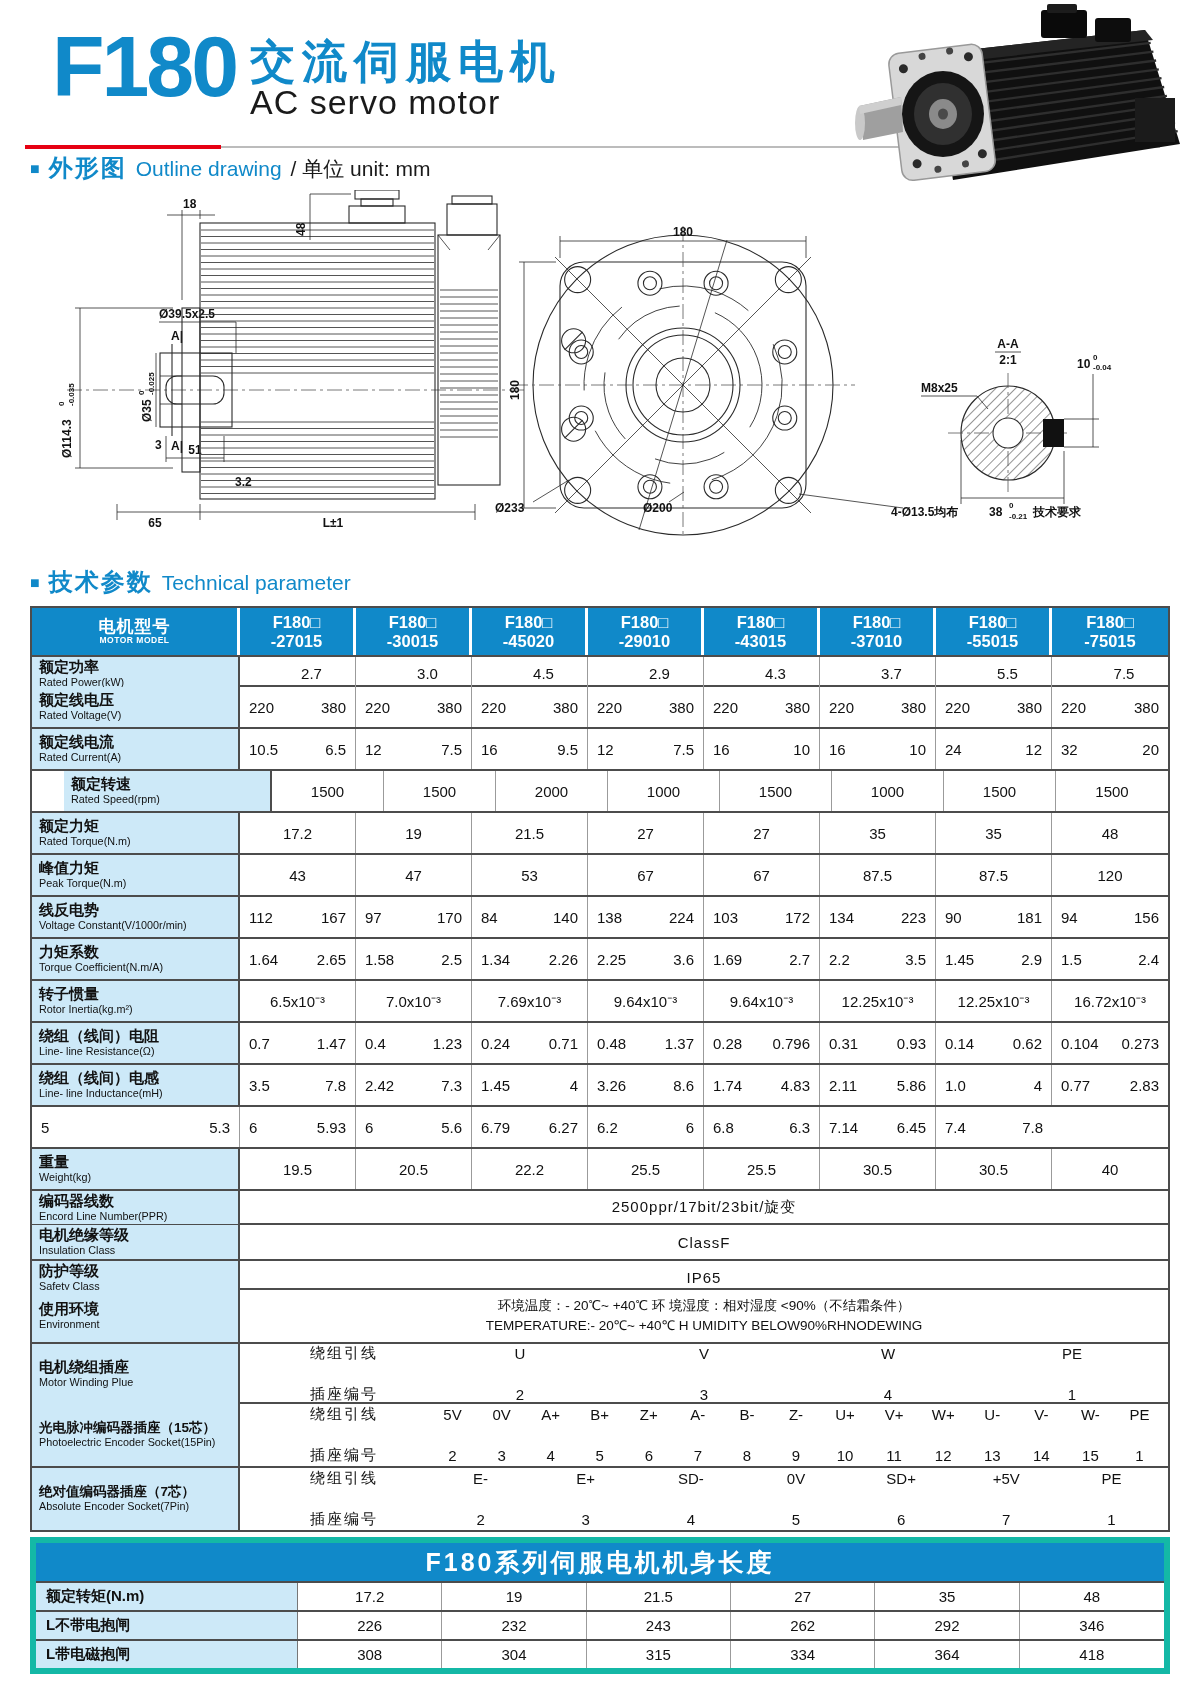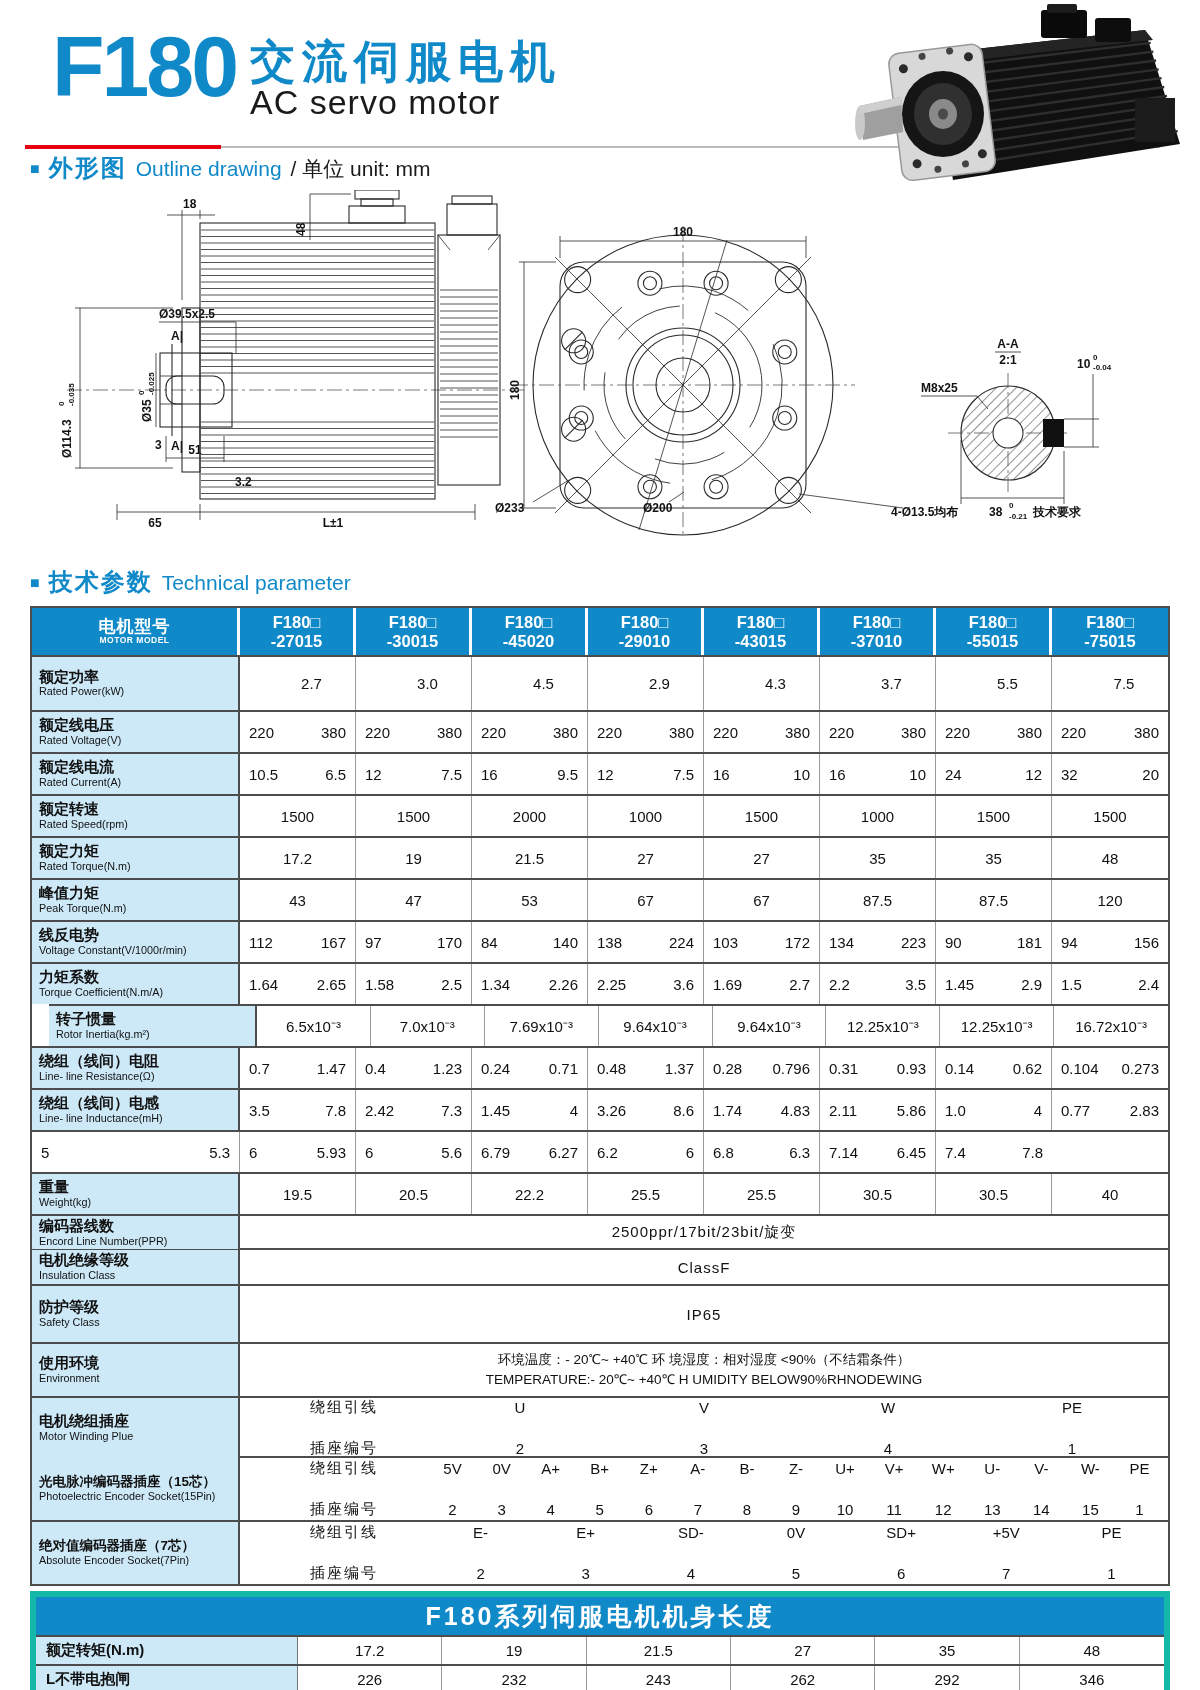--- a/index.html
+++ b/index.html
@@ -384,21 +384,21 @@
         <div class="hcell">
           <div class="ml1">F180□</div>
           <div class="ml2">-55015</div>
         </div>
         <div class="hcell">
           <div class="ml1">F180□</div>
           <div class="ml2">-75015</div>
         </div>
       </div>
     <div>
-        <div class="prow" style="height: 55px; gap: 28px;">
+        <div class="prow" style="height: 30px; gap: 28px;">
           <div class="lcell">
             <div class="lzh">额定功率</div>
             <div class="len">Rated Power(kW)</div>
           </div>
           <div class="vcell">2.7</div>
           <div class="vcell">3.0</div>
           <div class="vcell">4.5</div>
           <div class="vcell">2.9</div>
           <div class="vcell">4.3</div>
           <div class="vcell">3.7</div>
@@ -474,21 +474,21 @@
           </div>
           <div class="vcell pair">
             <span>24</span>
             <span>12</span>
           </div>
           <div class="vcell pair">
             <span>32</span>
             <span>20</span>
           </div>
         </div>
-        <div class="prow" style="height: 42px;">
+        <div class="prow" style="height: 42px; padding-left: 32px;">
           <div class="lcell">
             <div class="lzh">额定转速</div>
             <div class="len">Rated Speed(rpm)</div>
           </div>
           <div class="vcell">1500</div>
           <div class="vcell">1500</div>
           <div class="vcell">2000</div>
           <div class="vcell">1000</div>
           <div class="vcell">1500</div>
           <div class="vcell">1000</div>
@@ -592,21 +592,21 @@
           </div>
           <div class="vcell pair">
             <span>1.45</span>
             <span>2.9</span>
           </div>
           <div class="vcell pair">
             <span>1.5</span>
             <span>2.4</span>
           </div>
         </div>
-        <div class="prow" style="height: 42px; margin-left: 17px;">
+        <div class="prow" style="height: 42px;">
           <div class="lcell">
             <div class="lzh">转子惯量</div>
             <div class="len">Rotor Inertia(kg.m²)</div>
           </div>
           <div class="vcell">6.5x10⁻³</div>
           <div class="vcell">7.0x10⁻³</div>
           <div class="vcell">7.69x10⁻³</div>
           <div class="vcell">9.64x10⁻³</div>
           <div class="vcell">9.64x10⁻³</div>
           <div class="vcell">12.25x10⁻³</div>
@@ -744,21 +744,21 @@
           </div>
           <div class="scell">2500ppr/17bit/23bit/旋变</div>
         </div>
         <div class="prow prow2" style="height: 36px;">
           <div class="lcell">
             <div class="lzh">电机绝缘等级</div>
             <div class="len">Insulation Class</div>
           </div>
           <div class="scell">ClassF</div>
         </div>
-        <div class="prow prow2" style="height: 58px;">
+        <div class="prow prow2" style="height: 29px;">
           <div class="lcell">
             <div class="lzh">防护等级</div>
             <div class="len">Safety Class</div>
           </div>
           <div class="scell">IP65</div>
         </div>
         <div class="prow prow2" style="height: 54px;">
           <div class="lcell">
             <div class="lzh">使用环境</div>
             <div class="len">Environment</div>

